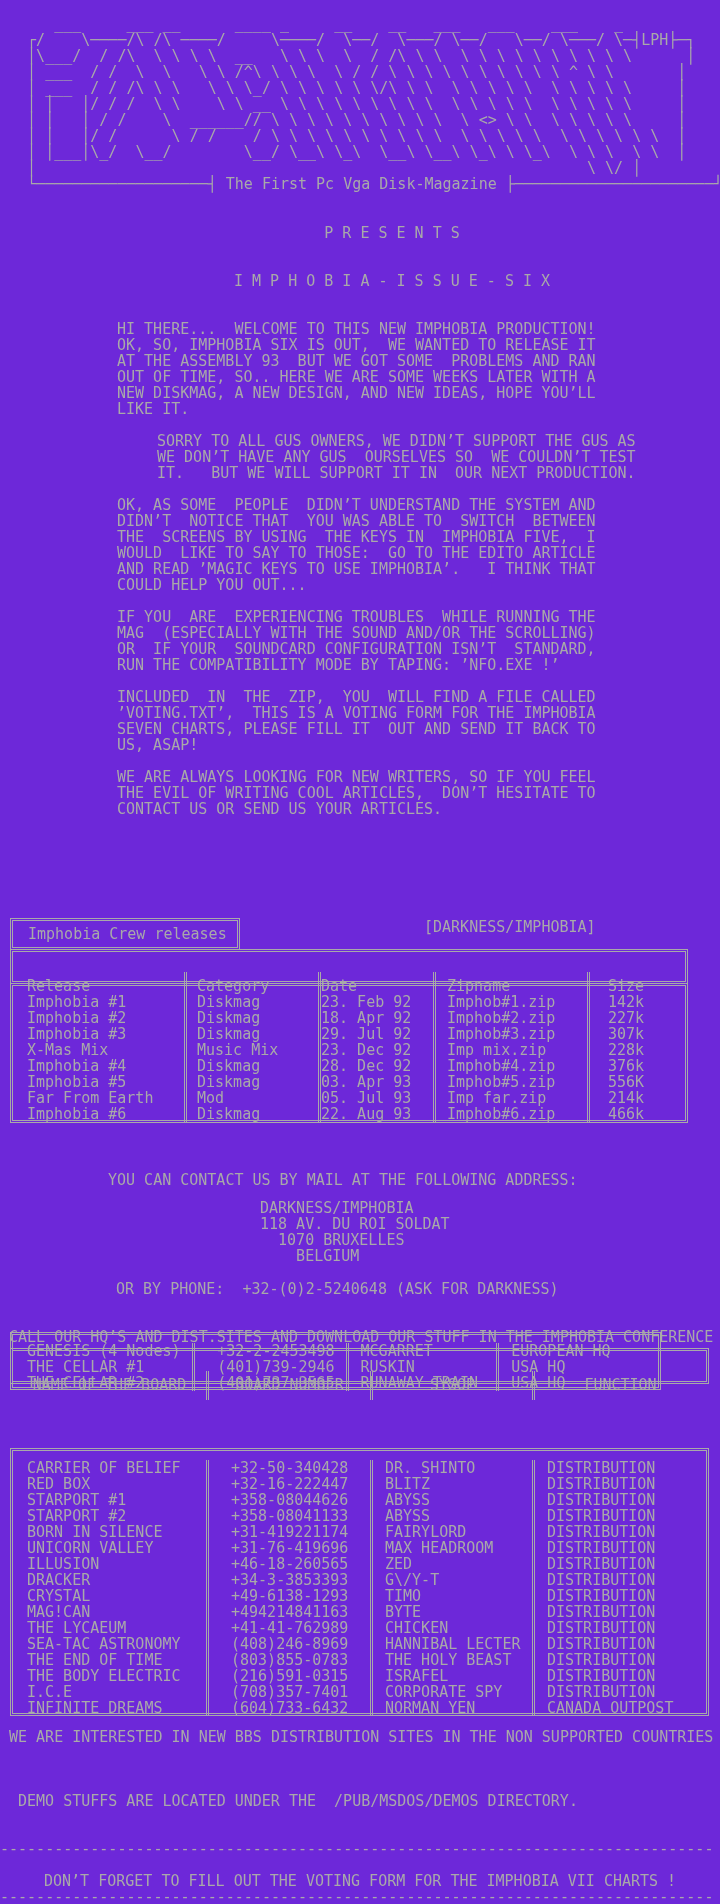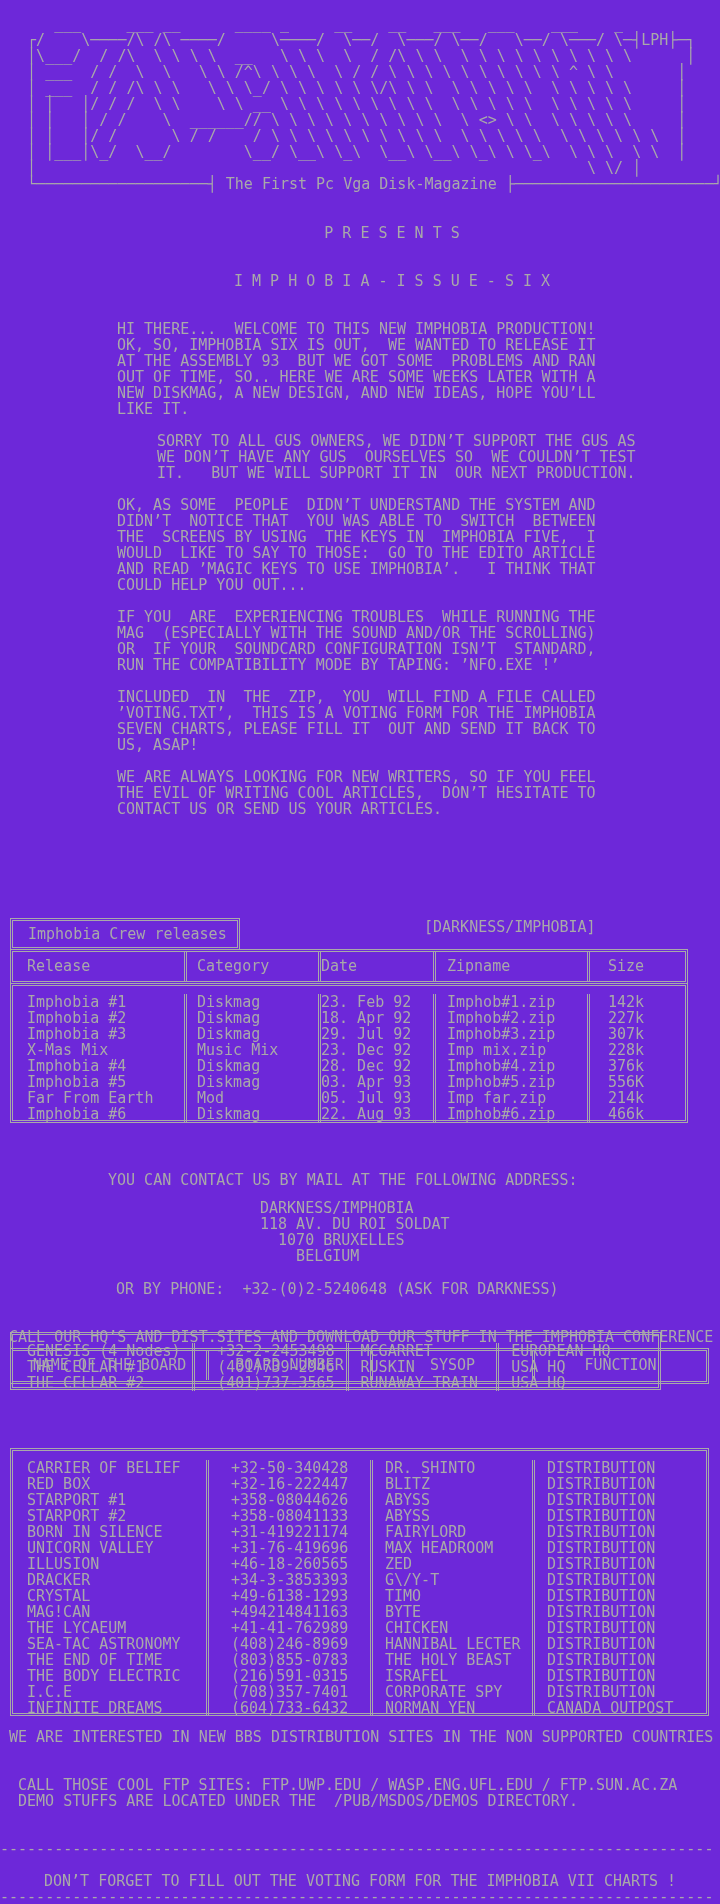--- a/index.html
+++ b/index.html
@@ -2,21 +2,21 @@
 <html><head>
 <meta charset="utf-8">
 <style>
   html,body{margin:0;padding:0;background:#000;}
   .page{position:relative;width:720px;height:1904px;background:#6d28d9;overflow:hidden;
         font-family:"DejaVu Sans Mono",monospace;font-size:15px;line-height:16px;color:#a9a9a9;}
   .t{position:absolute;white-space:pre;}
   .center{text-align:center;left:0;width:720px;padding-left:32px;}
   .box{position:absolute;border:3px double #a9a9a9;box-sizing:border-box;}
   .t-row{display:flex;height:16px;line-height:16px;white-space:pre;overflow:hidden;}
-  .t-head .t-row{height:29px;line-height:29px;}
+  .t-head .t-row{height:29px;line-height:29px;margin-top:20px;}
   .t-cell{box-sizing:content-box;overflow:hidden;white-space:pre;}
   .t-cell + .t-cell{border-left:3px double #a9a9a9;}
   
   .crew .t-cell:nth-child(1){width:157px;padding-left:14px;}
   .crew .t-cell:nth-child(2){width:121px;padding-left:10px;}
   .crew .t-cell:nth-child(3){width:112px;padding-left:0;}
   .crew .t-cell:nth-child(4){width:140px;padding-left:11px;}
   .crew .t-cell:nth-child(5){width:65px;padding-left:18px;}
   
   .bbs .t-cell:nth-child(1){width:179px;padding-left:14px;}
@@ -130,20 +130,19 @@
       <div class="t-row"><div class="t-cell">THE LYCAEUM</div><div class="t-cell">+41-41-762989</div><div class="t-cell">CHICKEN</div><div class="t-cell">DISTRIBUTION</div></div>
       <div class="t-row"><div class="t-cell">SEA-TAC ASTRONOMY</div><div class="t-cell">(408)246-8969</div><div class="t-cell">HANNIBAL LECTER</div><div class="t-cell">DISTRIBUTION</div></div>
       <div class="t-row"><div class="t-cell">THE END OF TIME</div><div class="t-cell">(803)855-0783</div><div class="t-cell">THE HOLY BEAST</div><div class="t-cell">DISTRIBUTION</div></div>
       <div class="t-row"><div class="t-cell">THE BODY ELECTRIC</div><div class="t-cell">(216)591-0315</div><div class="t-cell">ISRAFEL</div><div class="t-cell">DISTRIBUTION</div></div>
       <div class="t-row"><div class="t-cell">I.C.E</div><div class="t-cell">(708)357-7401</div><div class="t-cell">CORPORATE SPY</div><div class="t-cell">DISTRIBUTION</div></div>
       <div class="t-row"><div class="t-cell">INFINITE DREAMS</div><div class="t-cell">(604)733-6432</div><div class="t-cell">NORMAN YEN</div><div class="t-cell">CANADA OUTPOST</div></div>
     </div>
 
   <div class="t" style="left:9px;top:1729px;">WE ARE INTERESTED IN NEW BBS DISTRIBUTION SITES IN THE NON SUPPORTED COUNTRIES</div>
 
-  <div class="t" style="left:18px;top:1777px;">CALL THOSE COOL FTP SITES: FTP.UWP.EDU / WASP.ENG.UFL.EDU / FTP.SUN.AC.ZA</div>
   <div class="t" style="left:18px;top:1793px;">DEMO STUFFS ARE LOCATED UNDER THE  /PUB/MSDOS/DEMOS DIRECTORY.</div>
 
   <div class="t" style="left:0;top:1841px;">-------------------------------------------------------------------------------</div>
   <div class="t" style="left:44px;top:1873px;">DON’T FORGET TO FILL OUT THE VOTING FORM FOR THE IMPHOBIA VII CHARTS !</div>
   <div class="t" style="left:0;top:1889px;">-------------------------------------------------------------------------------</div>
 
 </div>
 
 </body></html>

